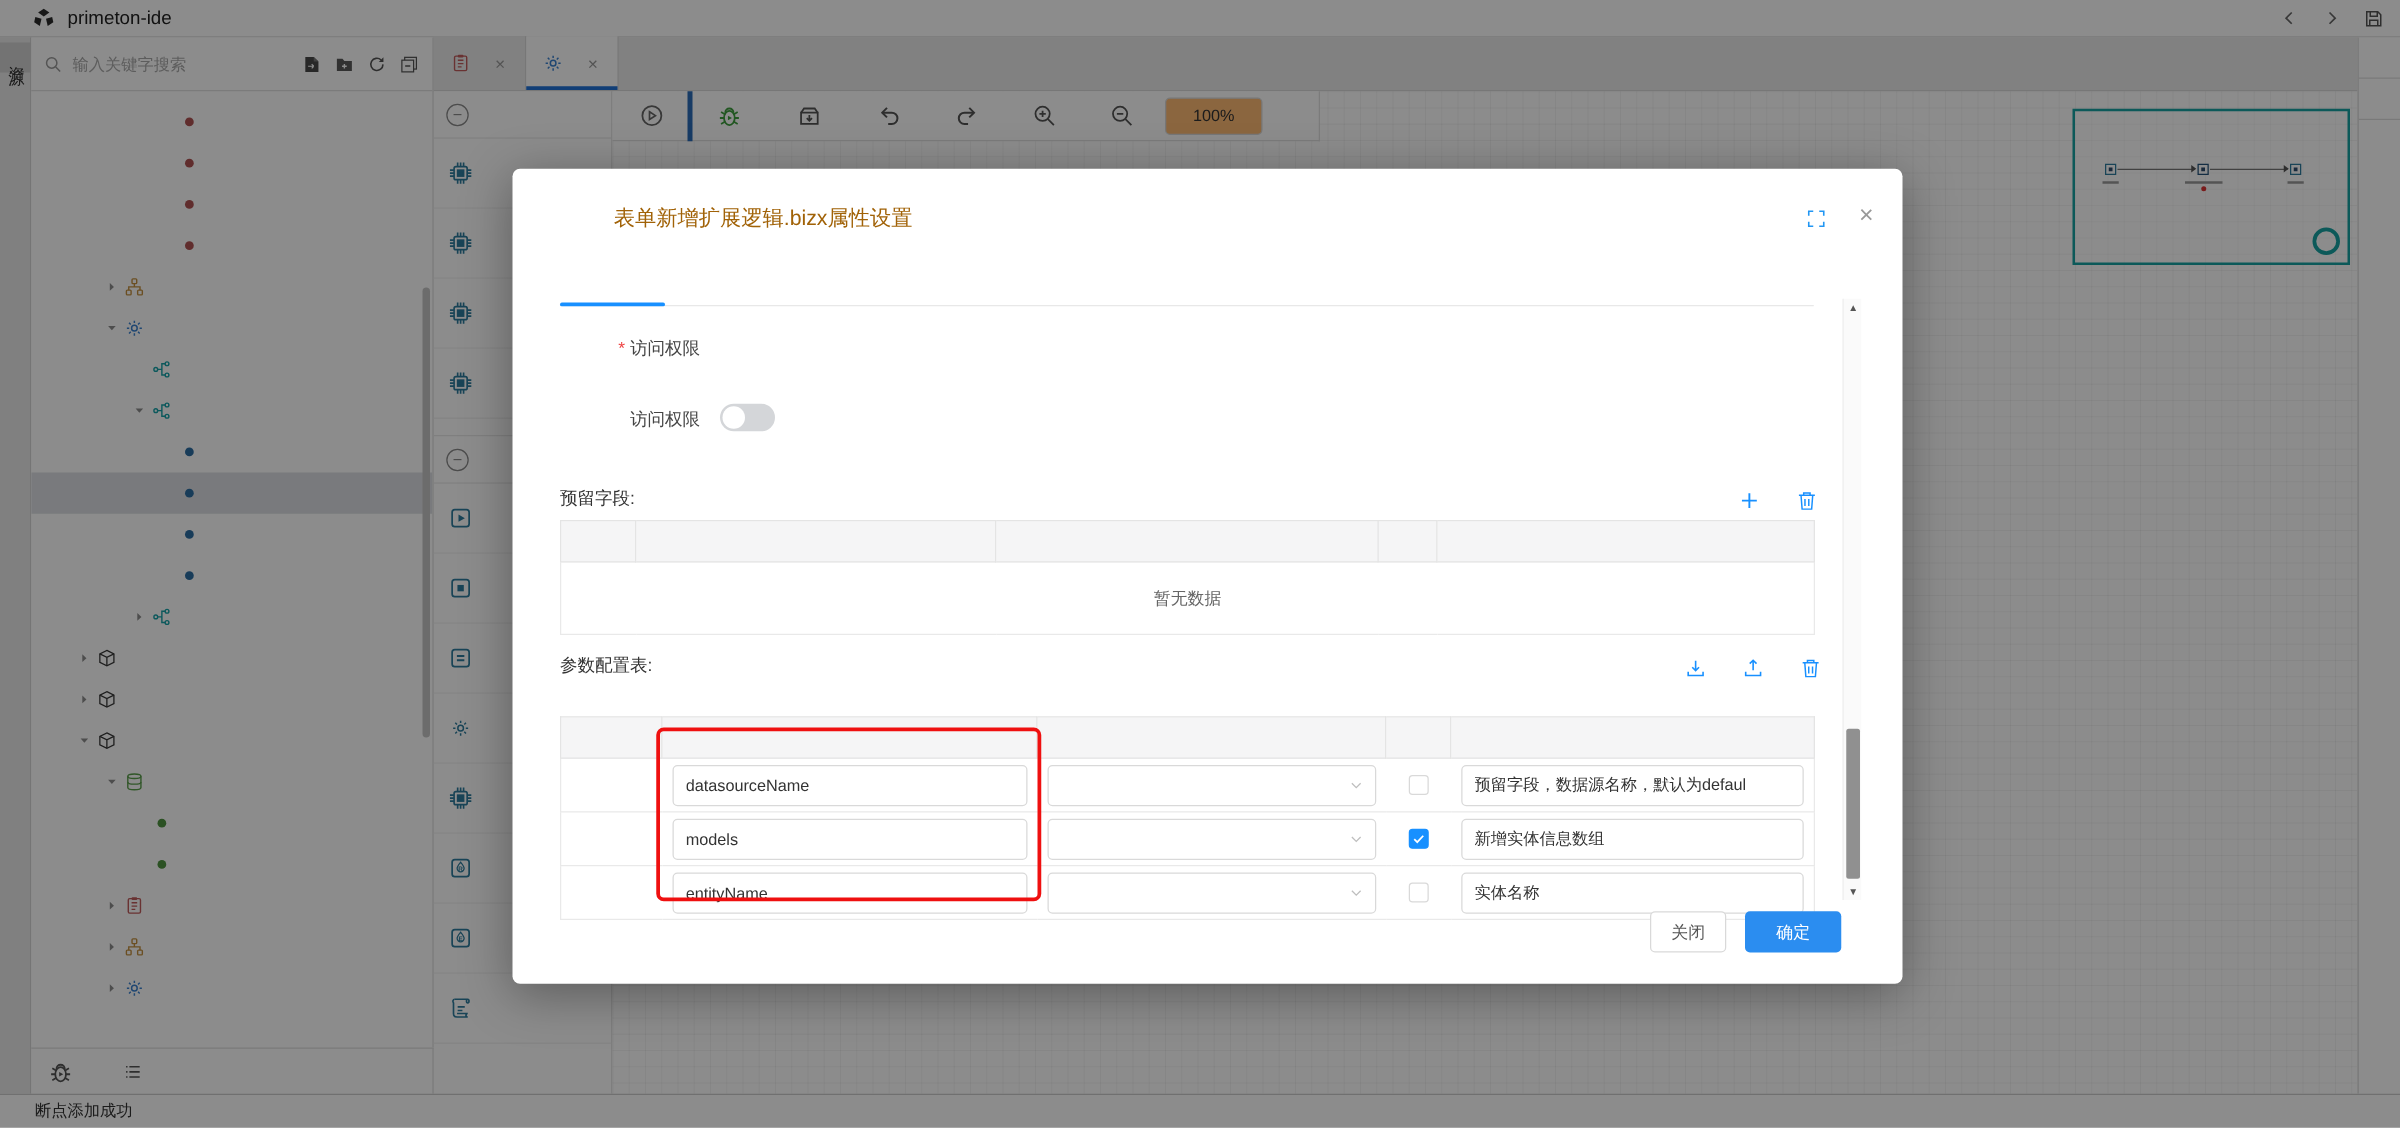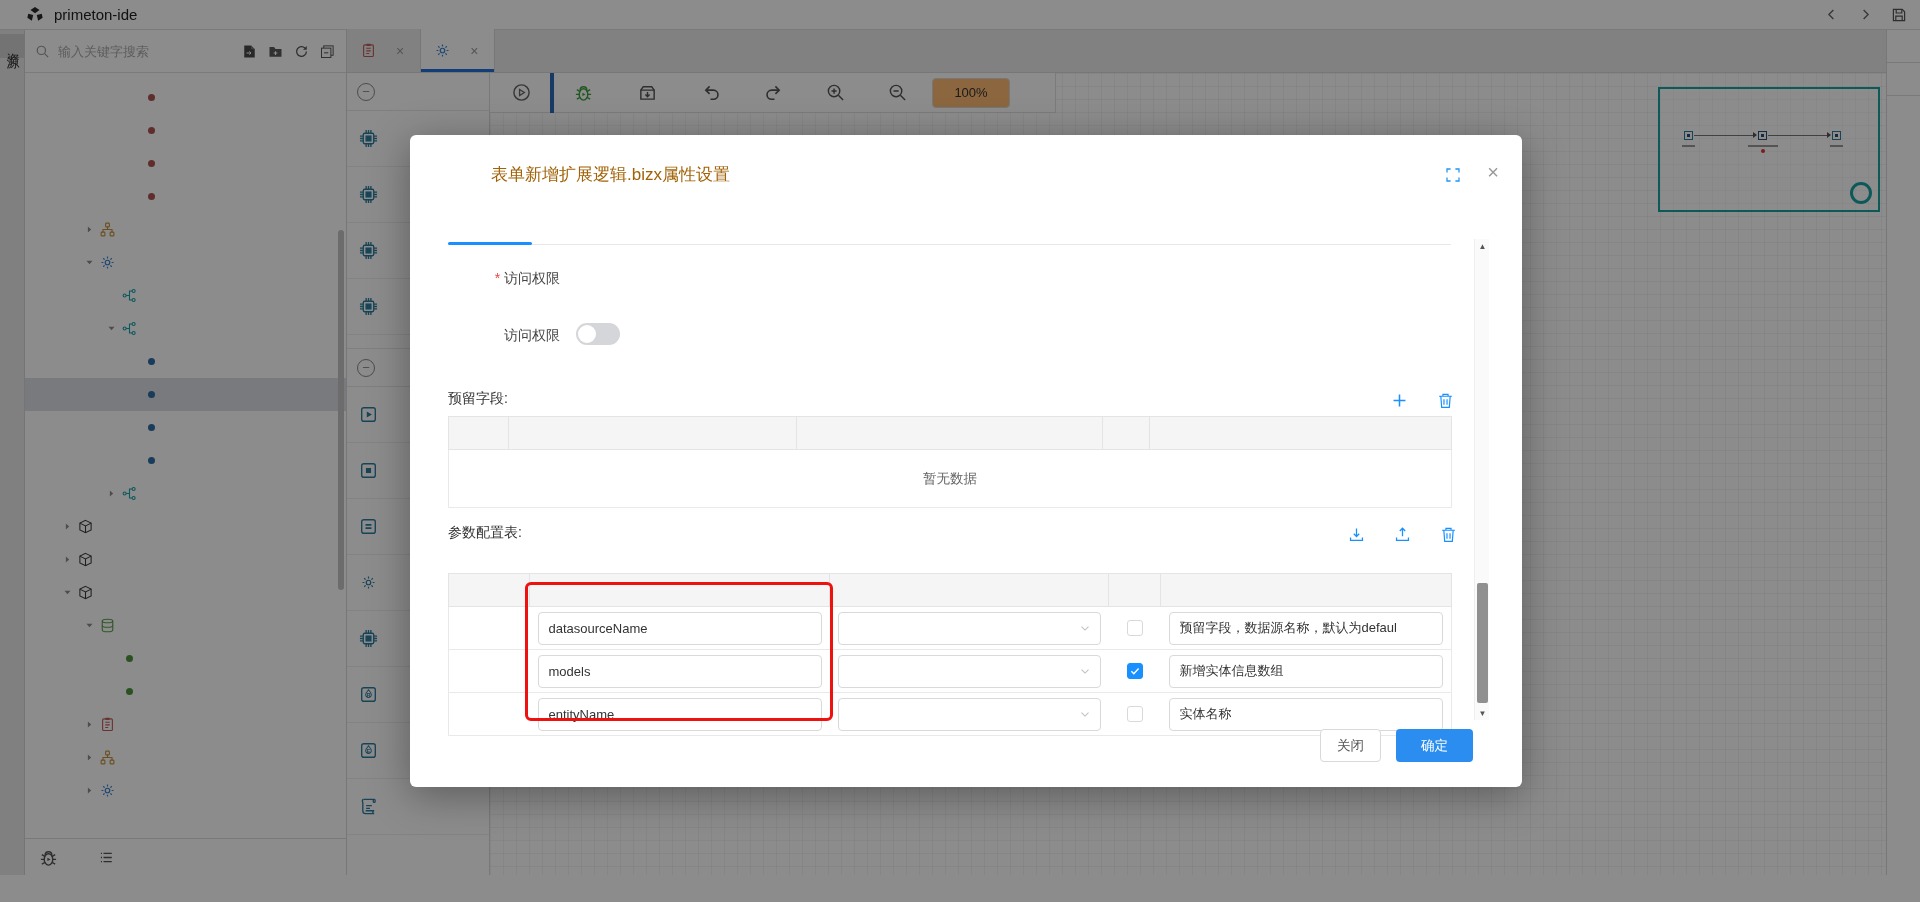--- a/index.html
+++ b/index.html
@@ -730,20 +730,23 @@
 
   <div id="right-strip">
       <div class="rtab">
         <span class="vtext"></span>
       </div>
       <div class="rtab">
         <span class="vtext"></span>
       </div>
     </div>
 
+  <div id="statusbar">
+    <span>断点添加成功</span>
+  </div>
 
   <div id="overlay"></div>
 
   <div id="modal">
     <div id="modal-title">表单新增扩展逻辑.bizx属性设置</div>
     <span id="modal-fullscreen">
         <svg width="16" height="16" viewBox="0 0 20 20">
           <g fill="none" stroke="#2196f3" stroke-width="1.6">
             <path d="M2.5 7V2.5H7M13 2.5h4.5V7M17.5 13v4.5H13M7 17.5H2.5V13"></path>
           </g>

